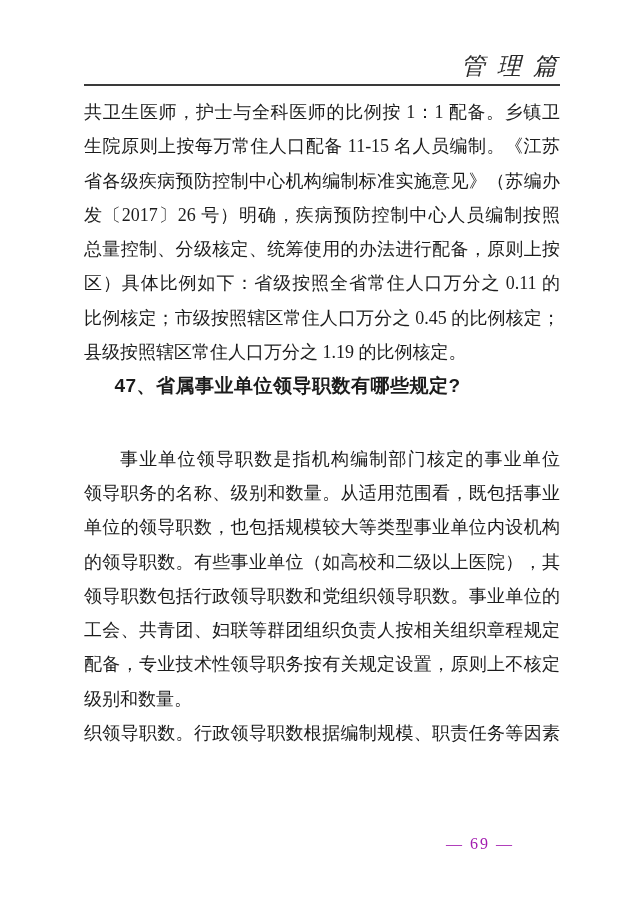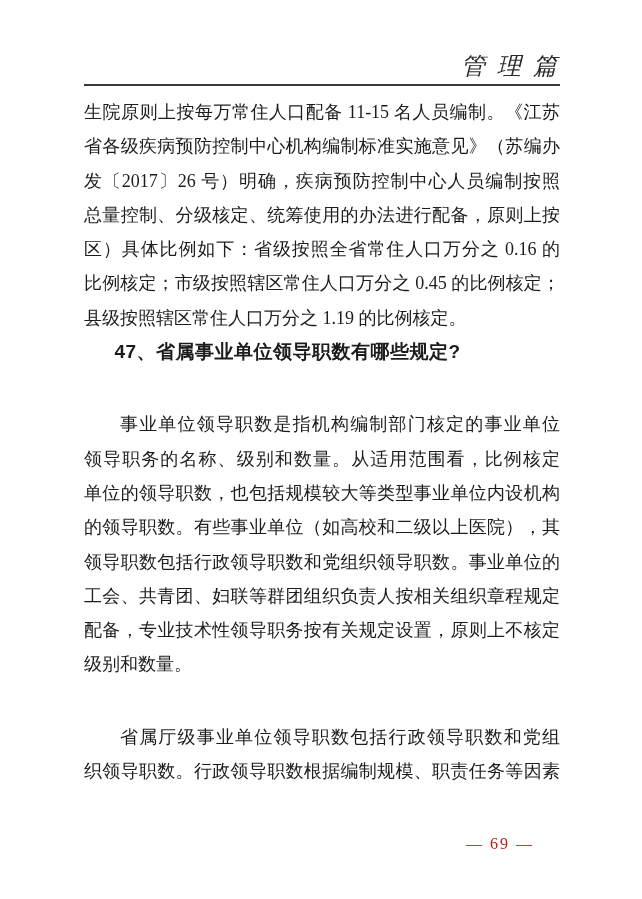--- a/index.html
+++ b/index.html
@@ -64,59 +64,59 @@
     font-family: "Liberation Sans", "DejaVu Sans", sans-serif;
     font-weight: bold;
     font-size: 19px;
     text-indent: 1.6em;
     text-align-last: left;
     letter-spacing: 0.5px;
   }
   .footer {
     position: absolute;
     top: 835px;
-    left: 88px;
+    left: 68px;
     width: 476px;
     box-sizing: border-box;
     padding-right: 30px;
     text-align: right;
     font-size: 16px;
     letter-spacing: 2px;
-    color: #b91c1c;
+    color: #a21caf;
   }
 </style>
 </head>
 <body>
 
 <div class="page">
 
   <div class="running-header">
     <span class="header-title">管 理 篇</span>
   </div>
 
   <div class="header-rule"></div>
 
   <div class="body-text">
+    <div class="line">共卫生医师，护士与全科医师的比例按 1：1 配备。乡镇卫</div>
     <div class="line">生院原则上按每万常住人口配备 11-15 名人员编制。《江苏</div>
     <div class="line">省各级疾病预防控制中心机构编制标准实施意见》（苏编办</div>
     <div class="line">发〔2017〕26 号）明确，疾病预防控制中心人员编制按照</div>
     <div class="line">总量控制、分级核定、统筹使用的办法进行配备，原则上按</div>
-    <div class="line">区）具体比例如下：省级按照全省常住人口万分之 0.16 的</div>
+    <div class="line">区）具体比例如下：省级按照全省常住人口万分之 0.11 的</div>
     <div class="line">比例核定；市级按照辖区常住人口万分之 0.45 的比例核定；</div>
     <div class="line short">县级按照辖区常住人口万分之 1.19 的比例核定。</div>
     <div class="line heading">47、省属事业单位领导职数有哪些规定?</div>
     <div class="line indent">事业单位领导职数是指机构编制部门核定的事业单位</div>
-    <div class="line">领导职务的名称、级别和数量。从适用范围看，比例核定</div>
+    <div class="line">领导职务的名称、级别和数量。从适用范围看，既包括事业</div>
     <div class="line">单位的领导职数，也包括规模较大等类型事业单位内设机构</div>
     <div class="line">的领导职数。有些事业单位（如高校和二级以上医院），其</div>
     <div class="line">领导职数包括行政领导职数和党组织领导职数。事业单位的</div>
     <div class="line">工会、共青团、妇联等群团组织负责人按相关组织章程规定</div>
     <div class="line">配备，专业技术性领导职务按有关规定设置，原则上不核定</div>
     <div class="line short">级别和数量。</div>
-    <div class="line indent">省属厅级事业单位领导职数包括行政领导职数和党组</div>
     <div class="line">织领导职数。行政领导职数根据编制规模、职责任务等因素</div>
   </div>
 
   <div class="footer">
     <span>— 69 —</span>
   </div>
 
 </div>
 
 </body></html>

